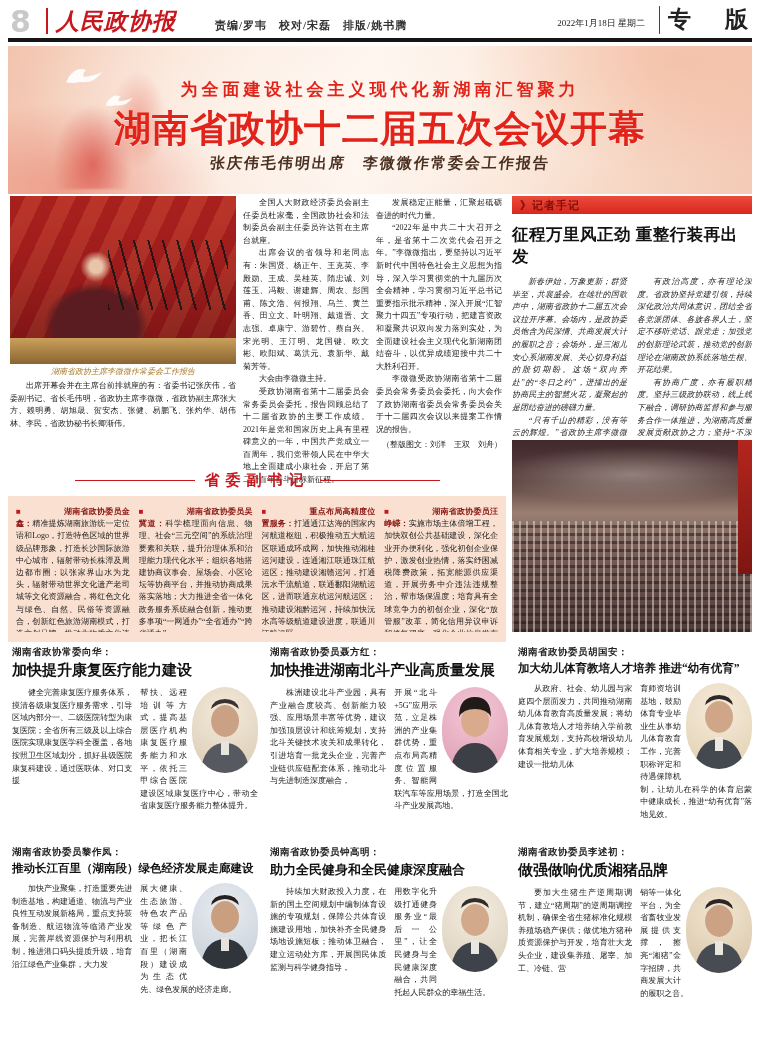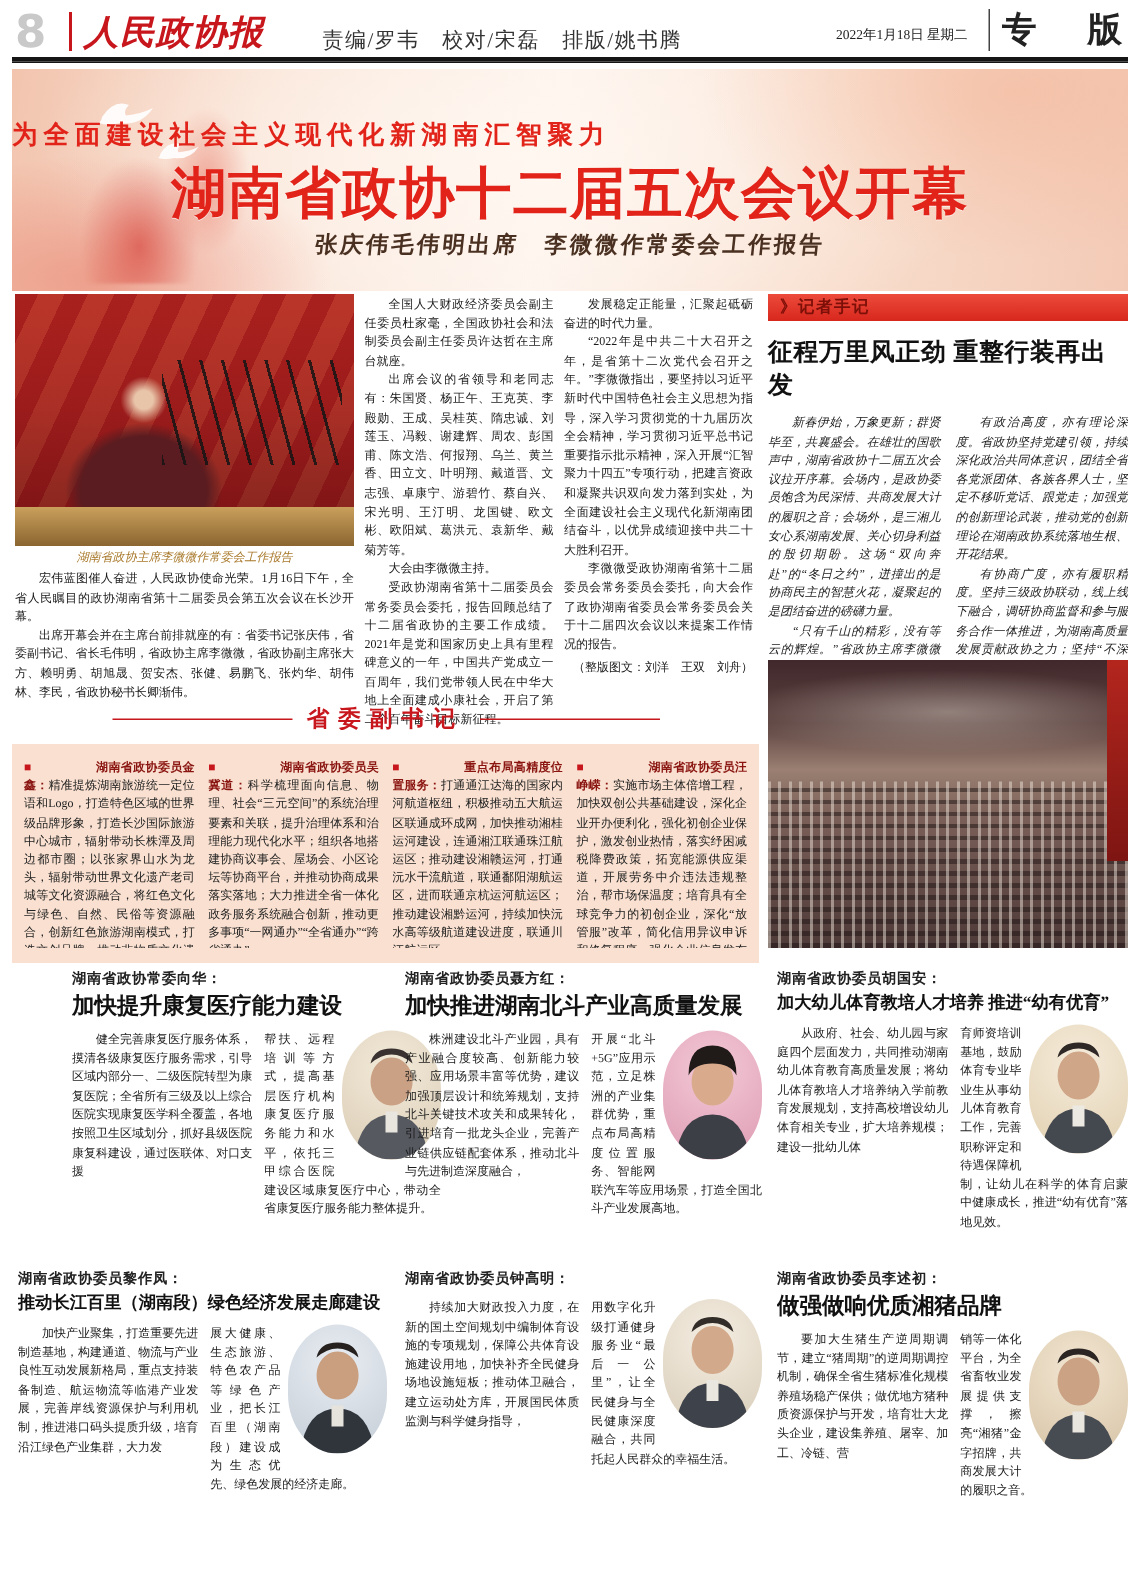--- a/index.html
+++ b/index.html
@@ -11,41 +11,41 @@
   }
   
   .masthead { position:absolute; left:0; top:0; width:760px; height:42px; }
   .mast-rule { position:absolute; left:8px; right:8px; top:38px; height:4px;
     border-top:3px solid #151515; border-bottom:1px solid #151515; }
   .page-num { position:absolute; left:10px; top:4px; font-size:30px; font-weight:bold;
     color:#c9c9c9; font-family:"DejaVu Sans",sans-serif; }
   .mast-bar { position:absolute; left:46px; top:8px; width:2px; height:26px; background:#c8161d; }
   .brand { position:absolute; left:56px; top:6px; font-size:23px; font-weight:bold;
     color:#c8161d; font-style:italic; letter-spacing:1px; }
-  .credits { position:absolute; left:215px; top:18px; font-size:14px; color:#333; letter-spacing:1px; }
+  .credits { position:absolute; left:215px; top:18px; font-size:11px; color:#333; letter-spacing:1px;font-weight:bold; }
   .mast-date { position:absolute; right:115px; top:17px; font-size:9px; color:#222; }
   .mast-div { position:absolute; right:100px; top:6px; width:1px; height:28px; background:#444; }
   .edition { position:absolute; right:12px; top:4px; width:80px; display:flex;
     justify-content:space-between; font-size:23px; font-weight:bold; color:#222;
     font-family:"Liberation Sans",sans-serif; }
   
   .banner { position:absolute; left:8px; top:46px; width:744px; height:148px;
     background:
       radial-gradient(ellipse 220px 120px at 8% 95%, rgba(220,60,40,.35), transparent 70%),
       radial-gradient(ellipse 300px 160px at 90% 10%, rgba(244,180,150,.55), transparent 70%),
       radial-gradient(ellipse 420px 200px at 45% 40%, rgba(255,247,240,.9), transparent 75%),
       linear-gradient(100deg,#f2c4ae 0%, #f9e2d4 22%, #fdf4ee 48%, #f8ddcc 75%, #f3cab6 100%);
     overflow:hidden; }
   .ribbon { position:absolute; left:46px; top:18px; width:130px; height:125px;
     background:
       radial-gradient(ellipse 60px 90px at 30% 80%, rgba(205,30,25,.5), transparent 65%),
       radial-gradient(ellipse 40px 70px at 65% 45%, rgba(224,70,50,.38), transparent 70%);
     filter:blur(1px); }
   .dove { position:absolute; fill:#ffffff; opacity:.92; }
-  .kicker { position:absolute; left:0; right:0; top:32px; text-align:left;
+  .kicker { position:absolute; left:0; right:0; top:32px; text-align:center;
     font-size:17px; font-weight:bold; letter-spacing:4px; color:#e2231a; }
   .headline { position:absolute; left:0; right:0; top:58px; text-align:center;
     font-size:37px; font-weight:bold; letter-spacing:1px; color:#e2231a;
     text-shadow:0 1px 0 rgba(255,255,255,.6); }
   .byline { position:absolute; left:0; right:0; top:108px; text-align:center;
     font-size:15px; font-weight:bold; color:#4a3020; transform:skewX(-6deg); letter-spacing:2px; }
   
   .art-col { position:absolute; font-size:8px; line-height:12.6px; text-align:justify; overflow:hidden; }
   .art-col p { text-indent:2em; }
   .col1 { left:10px; top:380px; width:226px; height:112px; }
@@ -102,21 +102,21 @@
   .blk .b-right { flex:1; font-size:8px; line-height:12.6px; text-align:justify; }
   .portrait { float:right; width:66px; height:86px; margin:0 0 4px 5px;
     border-radius:50% / 46%; overflow:hidden; position:relative; }
   .portrait svg { display:block; }
   .pb1 { background:radial-gradient(circle at 50% 30%, #f3ead9, #d9cbb4); }
   .pb2 { background:radial-gradient(circle at 50% 30%, #f3c9d6, #dd9ab2); }
   .pb3 { background:radial-gradient(circle at 50% 30%, #f6ecdc, #e0cfae); }
   .pb4 { background:radial-gradient(circle at 50% 30%, #e9edf2, #c3ccd6); }
   .pb5 { background:radial-gradient(circle at 50% 30%, #f4ede1, #d8ccb8); }
   .pb6 { background:radial-gradient(circle at 50% 30%, #f2e6d2, #d6c2a4); }
-  .b1 { left:12px;  top:646px; width:246px; height:190px;margin-left:36px; }
+  .b1 { left:12px;  top:646px; width:246px; height:190px; }
   .b2 { left:270px; top:646px; width:238px; height:190px; }
   .b3 { left:518px; top:646px; width:234px; height:190px; }
   .b4 { left:12px;  top:846px; width:246px; height:208px; }
   .b5 { left:270px; top:846px; width:238px; height:208px; }
   .b6 { left:518px; top:846px; width:234px; height:208px; }
 </style>
 </head>
 <body>
 
 <div class="page">
@@ -148,21 +148,20 @@
     <div class="byline">张庆伟毛伟明出席　李微微作常委会工作报告</div>
   </div>
 
   <div class="photo1">
     <div class="mics"></div>
     <div class="podium"></div>
   </div>
   <div class="caption1">湖南省政协主席李微微作常委会工作报告</div>
 
   <div class="art-col col1">
-    <p>宏伟蓝图催人奋进，人民政协使命光荣。1月16日下午，全省人民瞩目的政协湖南省第十二届委员会第五次会议在长沙开幕。</p>
     <p>出席开幕会并在主席台前排就座的有：省委书记张庆伟，省委副书记、省长毛伟明，省政协主席李微微，省政协副主席张大方、赖明勇、胡旭晟、贺安杰、张健、易鹏飞、张灼华、胡伟林、李民，省政协秘书长卿渐伟。</p>
   </div>
   <div class="art-col col2">
     <p>全国人大财政经济委员会副主任委员杜家毫，全国政协社会和法制委员会副主任委员许达哲在主席台就座。</p>
     <p>出席会议的省领导和老同志有：朱国贤、杨正午、王克英、李殿勋、王成、吴桂英、隋忠诚、刘莲玉、冯毅、谢建辉、周农、彭国甫、陈文浩、何报翔、乌兰、黄兰香、田立文、叶明翔、戴道晋、文志强、卓康宁、游碧竹、蔡自兴、宋光明、王汀明、龙国键、欧文彬、欧阳斌、葛洪元、袁新华、戴菊芳等。</p>
     <p>大会由李微微主持。</p>
     <p>受政协湖南省第十二届委员会常务委员会委托，报告回顾总结了十二届省政协的主要工作成绩。2021年是党和国家历史上具有里程碑意义的一年，中国共产党成立一百周年，我们党带领人民在中华大地上全面建成小康社会，开启了第二个百年奋斗目标新征程。</p>
   </div>
   <div class="art-col col3">
     <p>发展稳定正能量，汇聚起砥砺奋进的时代力量。</p>
@@ -275,20 +274,21 @@
               <rect x="29" y="54" width="8" height="14" fill="#e6e2dc"></rect>
             </svg>
           </span>
         <span>展大健康、生态旅游、特色农产品等绿色产业，把长江百里（湖南段）建设成为生态优先、绿色发展的经济走廊。</span>
       </div>
     </div>
   </div>
 
   <div class="blk b5">
     <div class="b-name">湖南省政协委员钟高明：</div>
+    <div class="b-title mid">助力全民健身和全民健康深度融合</div>
     <div class="b-body">
       <div class="b-left">持续加大财政投入力度，在新的国土空间规划中编制体育设施的专项规划，保障公共体育设施建设用地，加快补齐全民健身场地设施短板；推动体卫融合，建立运动处方库，开展国民体质监测与科学健身指导，</div>
       <div class="b-right">
         <span class="portrait pb5">
             <svg width="66" height="86" viewBox="0 0 66 86">
               <path d="M33,18 a14,16 0 1,0 0.1,0 Z" fill="#d2a98a"></path>
               <path d="M19,22 q14,-12 28,0 q-2,-10 -14,-10 q-12,0 -14,10 Z" fill="#332d2a"></path>
               <path d="M8,86 q4,-30 25,-30 q21,0 25,30 Z" fill="#3e424a"></path>
               <rect x="29" y="54" width="8" height="14" fill="#eae6e0"></rect>
             </svg>

